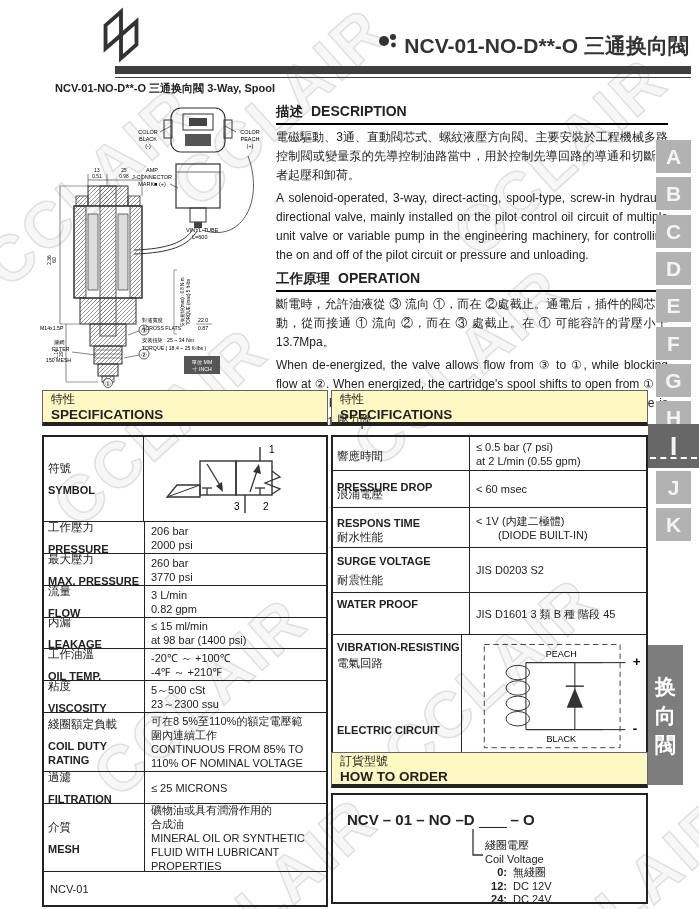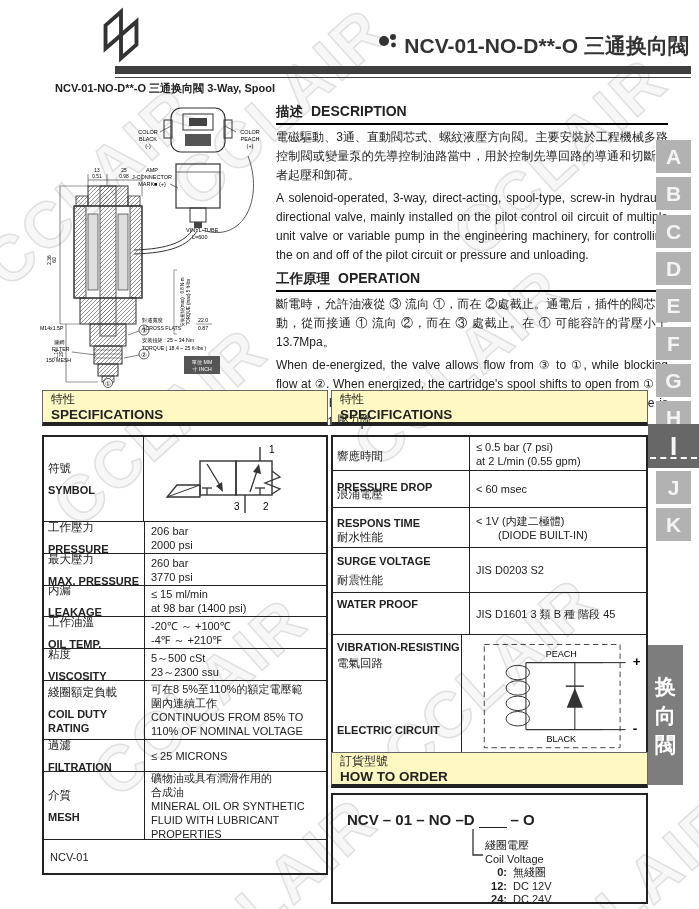--- a/index.html
+++ b/index.html
@@ -272,20 +272,28 @@
 2000 psi</div>
     </div>
     <div class="row" style="height:32px">
       <div class="cl">
           <div class="zh">最大壓力</div>
           <div class="en">MAX. PRESSURE</div>
         </div>
       <div class="cr">260 bar
 3770 psi</div>
     </div>
+    <div class="row" style="height:32px">
+      <div class="cl">
+          <div class="zh">流量</div>
+          <div class="en">FLOW</div>
+        </div>
+      <div class="cr">3 L/min
+0.82 gpm</div>
+    </div>
     <div class="row" style="height:31px">
       <div class="cl">
           <div class="zh">内漏</div>
           <div class="en">LEAKAGE</div>
         </div>
       <div class="cr">≤ 15 ml/min
 at 98 bar (1400 psi)</div>
     </div>
     <div class="row" style="height:32px">
       <div class="cl">

